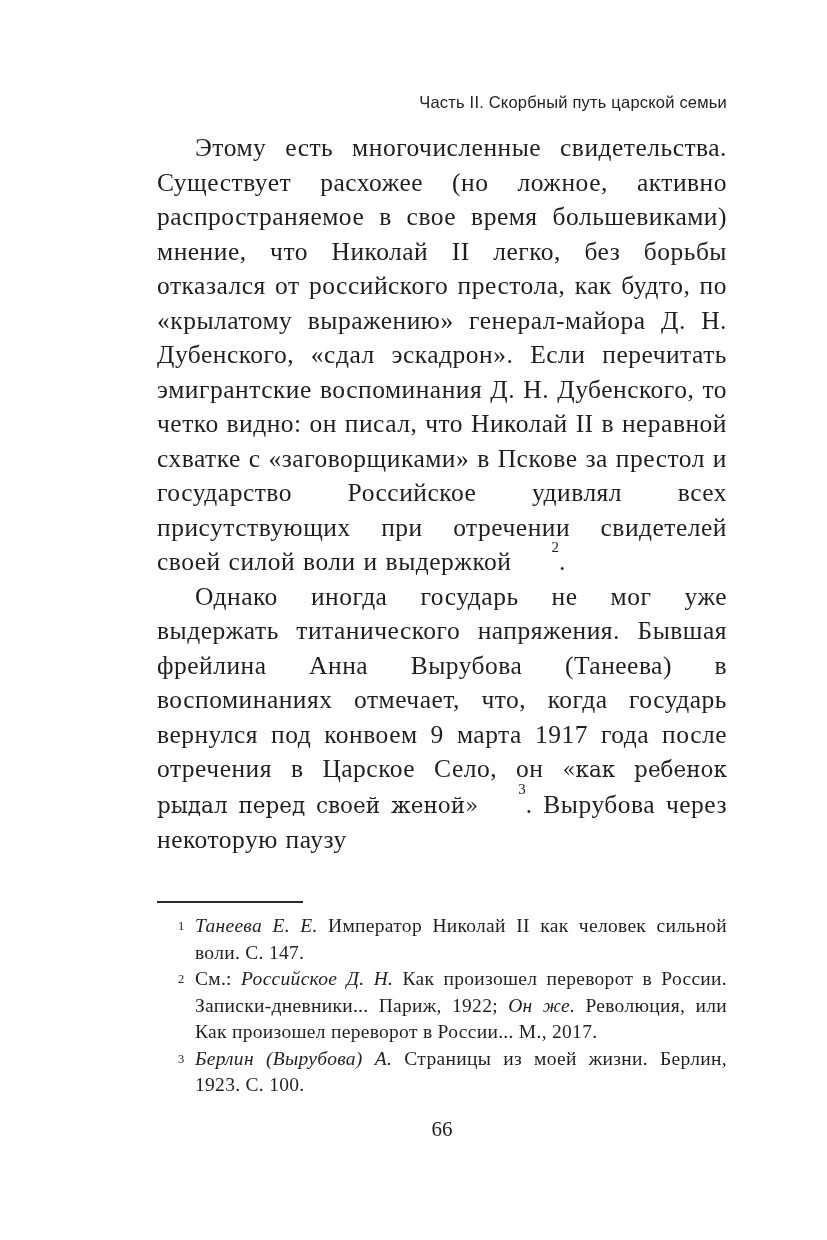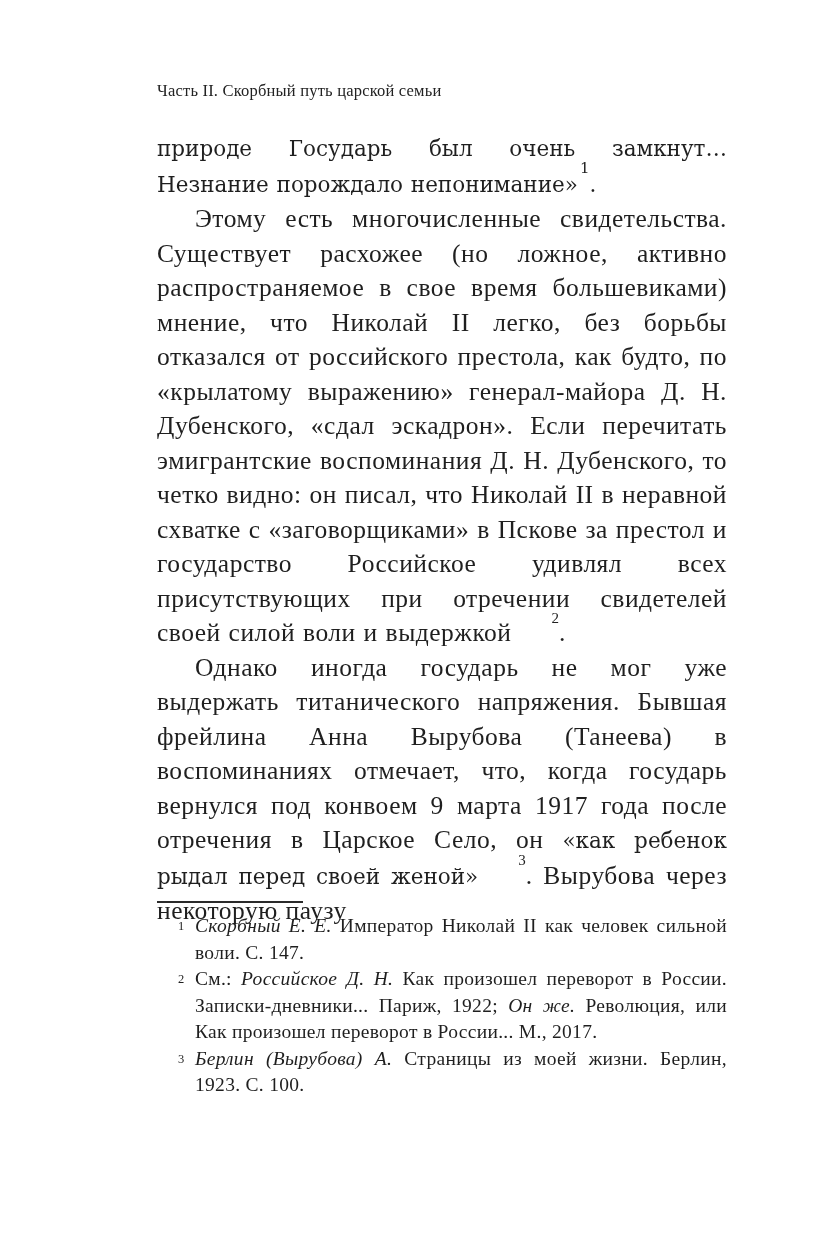--- a/index.html
+++ b/index.html
@@ -11,25 +11,25 @@
     position: relative;
     width: 827px;
     height: 1240px;
     background: #ffffff;
     overflow: hidden;
     color: #1f1f1f;
   }
   
   .running-header {
     position: absolute;
-    top: 81px;
+    top: 93px;
     left: 157px;
     width: 570px;
-    text-align: left;
-    font-family: Liberation Serif, serif;
+    text-align: right;
+    font-family: Liberation Sans, sans-serif;
     font-size: 16.5px;
     letter-spacing: 0.2px;
     color: #222222;
   }
   
   .text-block {
     position: absolute;
     top: 131px;
     left: 157px;
     width: 570px;
@@ -112,34 +112,34 @@
 </style>
 </head>
 <body>
 
 <div class="page">
 
   <div class="running-header">Часть II. Скорбный путь царской семьи</div>
 
   <main class="text-block">
 
-    <p class="para no-indent"><span class="quote-font">природе Государь был очень замкнут… Незнание порождало непонимание»</span><sup class="fn-ref quote-font">1</sup><span class="quote-font">.</span></p>
 
     <p class="para"><span>Этому есть многочисленные свидетельства. Существует расхожее (но ложное, активно распространяемое в свое время большевиками) мнение, что Николай II легко, без борьбы отказался от российского престола, как будто, по «крылатому выражению» генерал-майора Д. Н. Дубенского, «сдал эскадрон». Если перечитать эмигрантские воспоминания Д. Н. Дубенского, то четко видно: он писал, что Николай II в неравной схватке с «заговорщиками» в Пскове за престол и государство Российское удивлял всех присутствующих при отречении свидетелей своей силой воли и выдержкой</span><sup class="fn-ref">2</sup><span>.</span></p>
 
     <p class="para"><span>Однако иногда государь не мог уже выдержать титанического напряжения. Бывшая фрейлина Анна Вырубова (Танеева) в воспоминаниях отмечает, что, когда государь вернулся под конвоем 9 марта 1917 года после отречения в Царское Село, он </span><span class="quote-font">«как ребенок рыдал перед своей женой»</span><sup class="fn-ref">3</sup><span>. Вырубова через некоторую паузу</span></p>
 
   </main>
 
   <footer class="footnotes">
 
     <div class="fn-rule"></div>
 
-    <div class="footnote"><sup class="fn-marker">1</sup><span class="it">Скорбный Е. Е.</span><span> Император Николай II как человек сильной воли. С. 147.</span></div>
+    <div class="footnote"><sup class="fn-marker">1</sup><span class="it">Танеева Е. Е.</span><span> Император Николай II как человек сильной воли. С. 147.</span></div>
 
     <div class="footnote"><sup class="fn-marker">2</sup><span>См.: </span><span class="it">Российское Д. Н.</span><span> Как произошел переворот в России. Записки-дневники... Париж, 1922; </span><span class="it">Он же.</span><span> Революция, или Как произошел переворот в России... М., 2017.</span></div>
 
     <div class="footnote"><sup class="fn-marker">3</sup><span class="it">Берлин (Вырубова) А.</span><span> Страницы из моей жизни. Берлин, 1923. С. 100.</span></div>
 
   </footer>
 
+  <div class="page-number">66</div>
 
 </div>
 
 </body></html>

